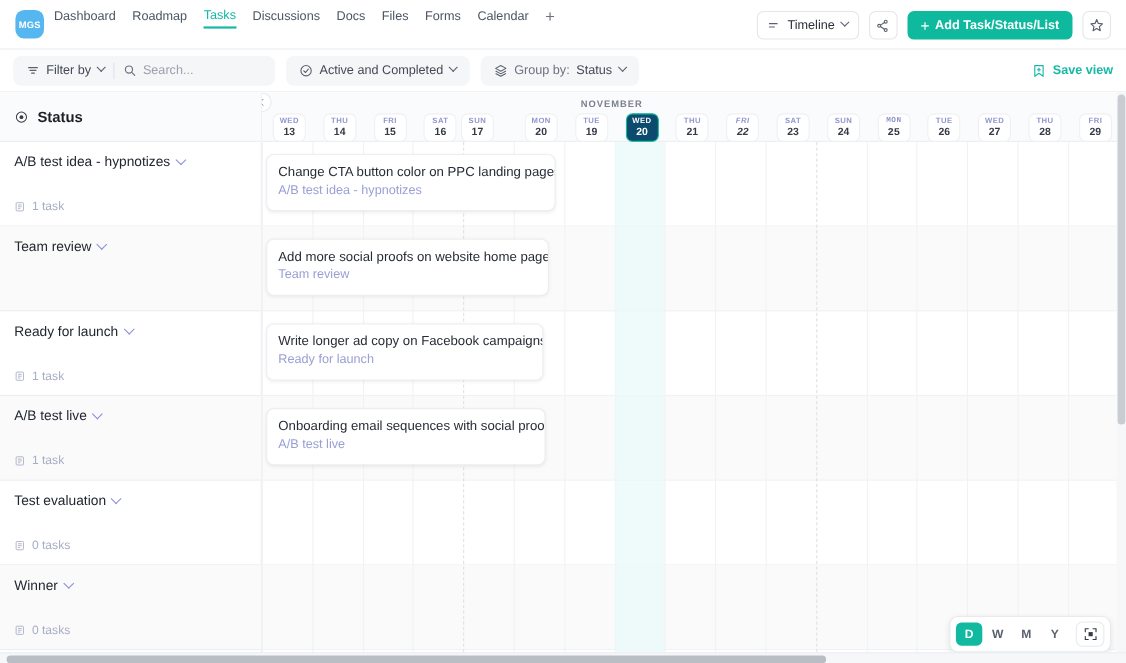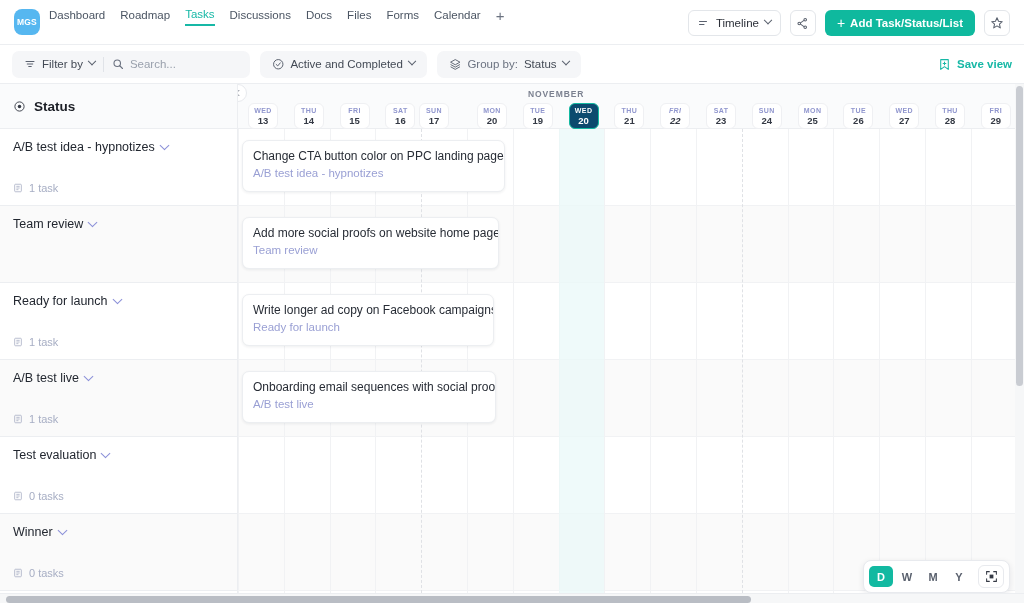--- a/index.html
+++ b/index.html
@@ -664,21 +664,21 @@
             <span class="dnum">22</span>
           </div>
           <div class="date-cell" style="left: 468px;">
             <span class="dow">SAT</span>
             <span class="dnum">23</span>
           </div>
           <div class="date-cell" style="left: 513.8px;">
             <span class="dow">SUN</span>
             <span class="dnum">24</span>
           </div>
-          <div class="date-cell" style="left: 559.6px;">
+          <div class="date-cell" style="left: 559.6px; font-family: Liberation Mono, monospace;">
             <span class="dow">MON</span>
             <span class="dnum">25</span>
           </div>
           <div class="date-cell" style="left: 605.4px;">
             <span class="dow">TUE</span>
             <span class="dnum">26</span>
           </div>
           <div class="date-cell" style="left: 651.2px;">
             <span class="dow">WED</span>
             <span class="dnum">27</span>

